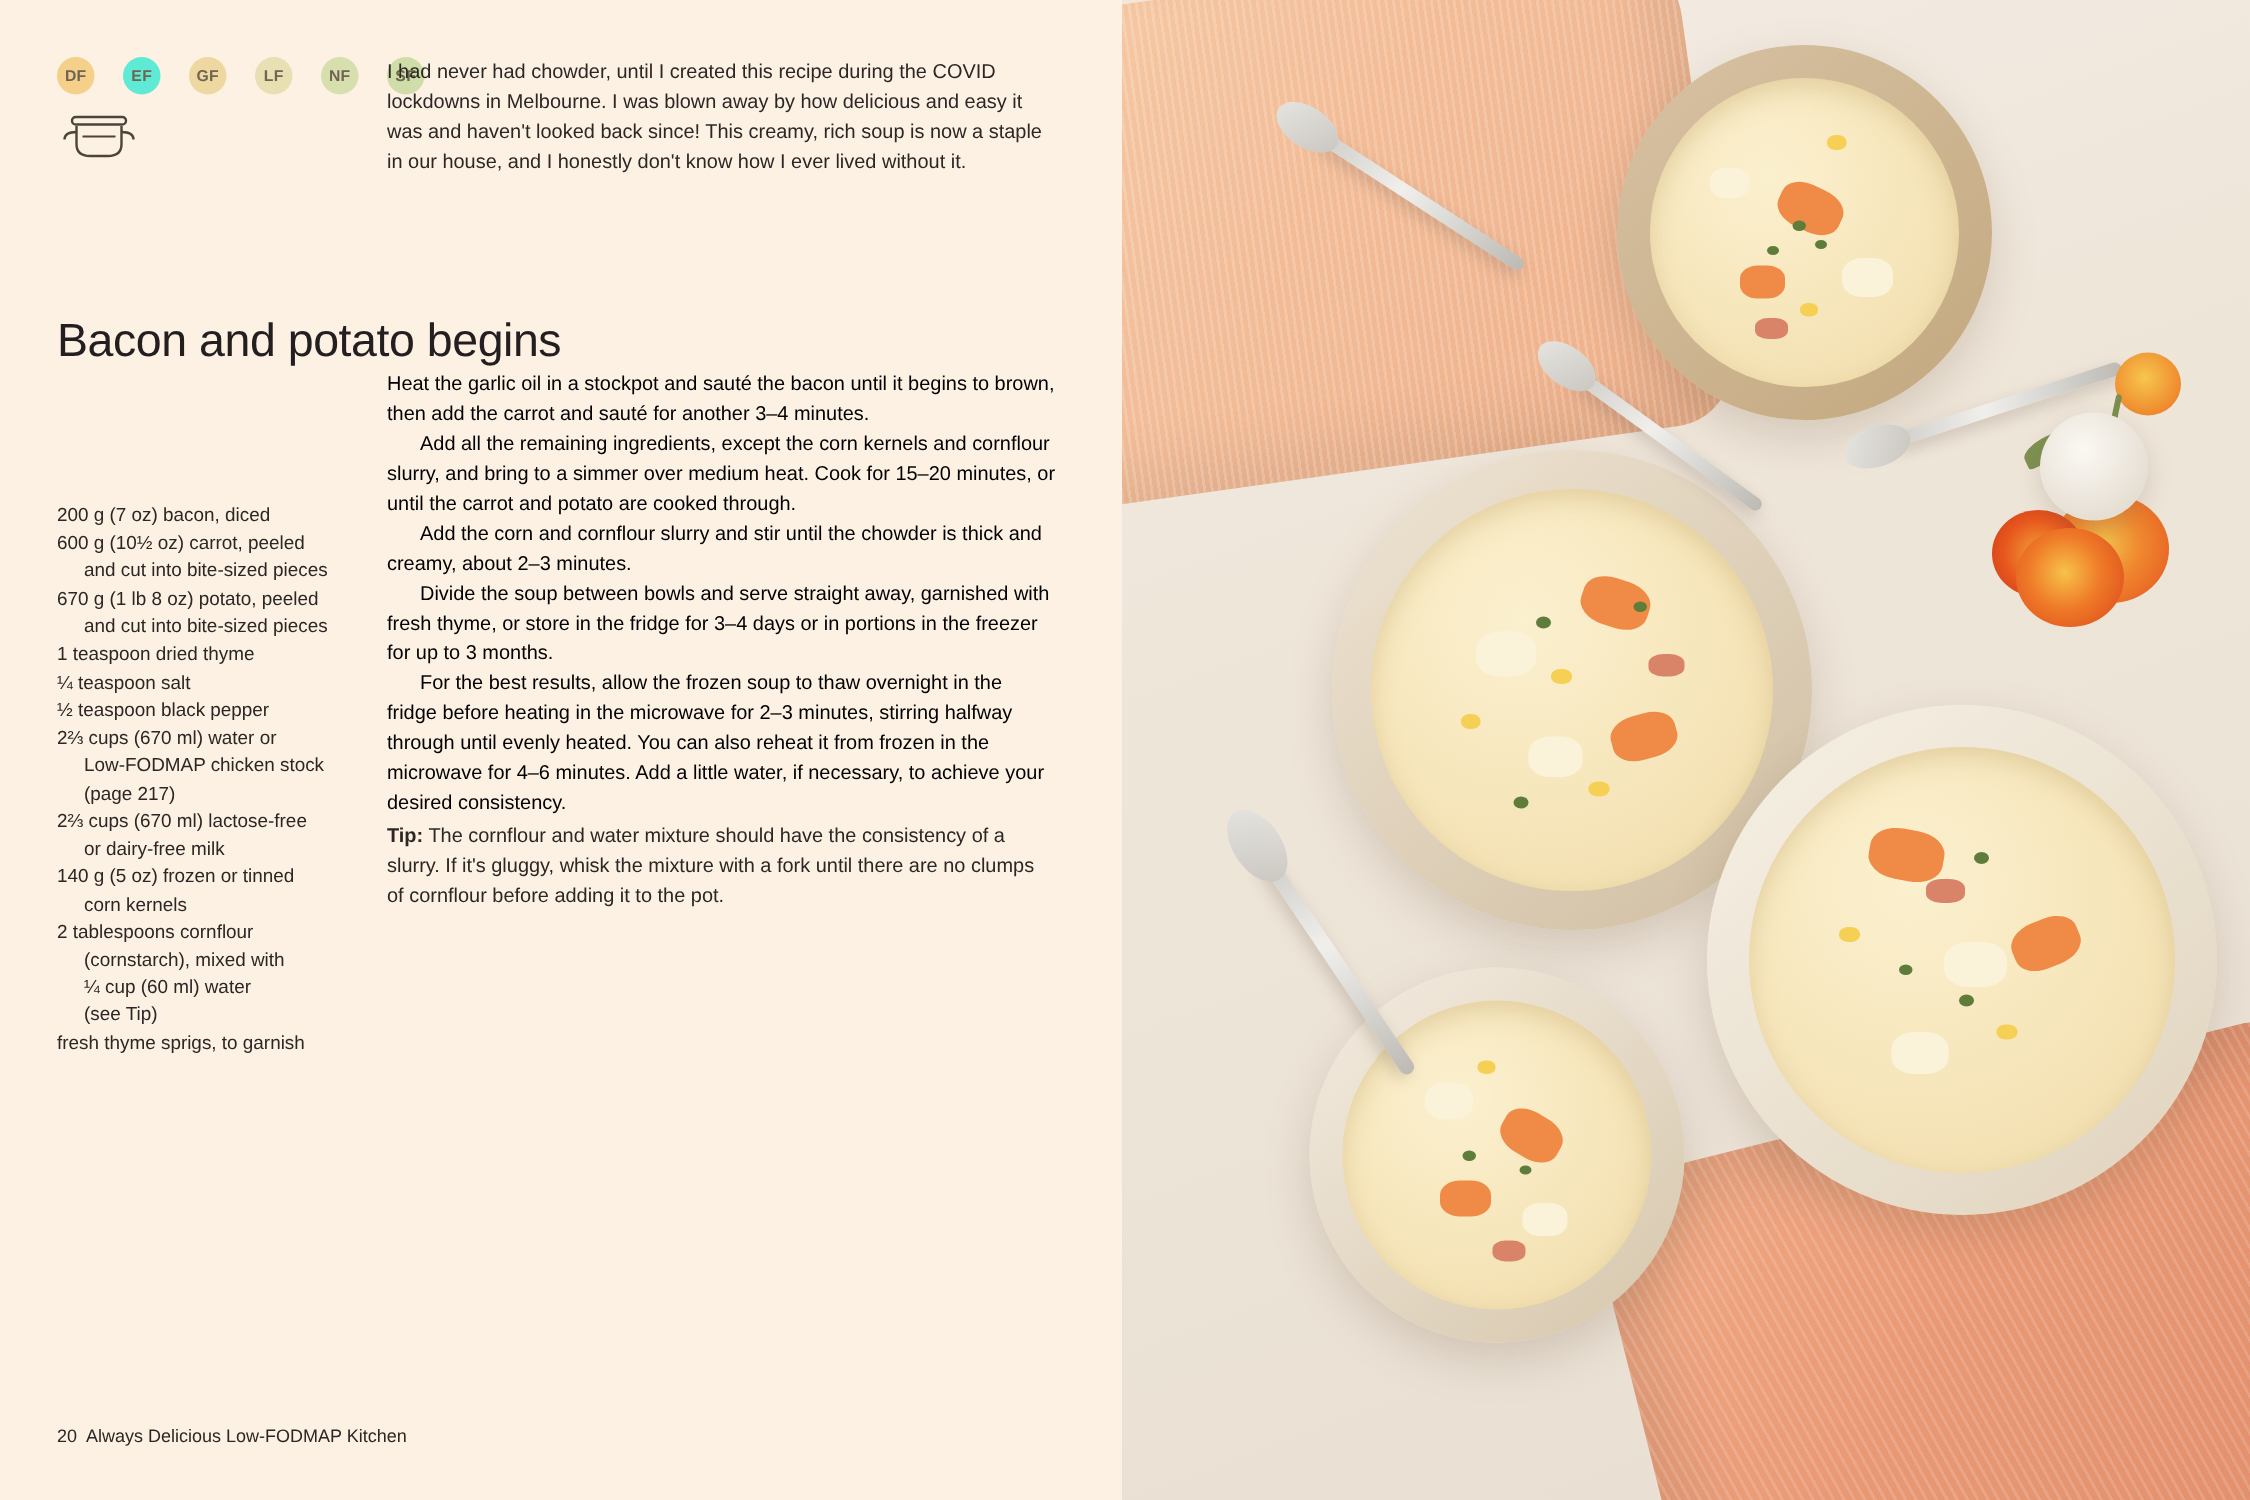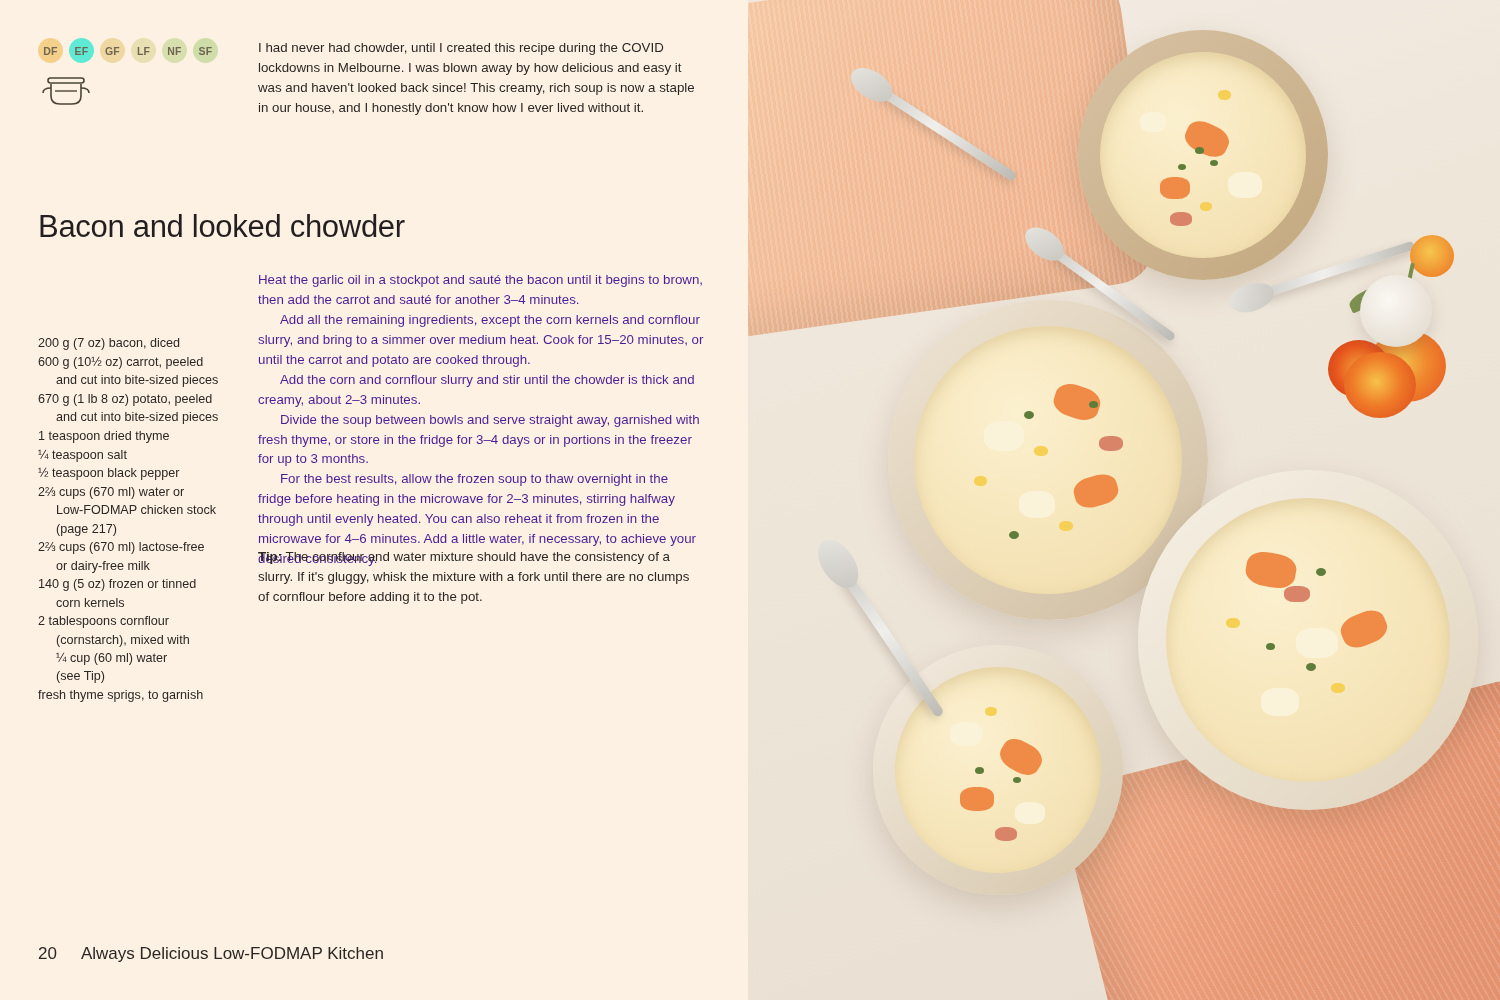--- a/index.html
+++ b/index.html
@@ -26,21 +26,21 @@
     width: 748px;
     height: 1000px;
     background: #fdf1e4;
     box-sizing: border-box;
   }
   .badges {
     position: absolute;
     left: 38px;
     top: 38px;
     display: flex;
-    gap: 6px;
+    gap: 19px;
     justify-content: center;
   }
   .badge {
     width: 25px;
     height: 25px;
     border-radius: 50%;
     display: flex;
     align-items: center;
     justify-content: center;
     font-size: 10.5px;
@@ -102,25 +102,25 @@
     margin: 0;
     padding: 0;
   }
   .ing-cont {
     display: block;
     padding-left: 18px;
   }
   .method {
     position: absolute;
     left: 258px;
-    top: 270px;
+    top: 246px;
     width: 446px;
     font-size: 13.3px;
     line-height: 1.5;
-    color: #4c1d95;
+    color: #000000;
   }
   .method p {
     margin: 0;
   }
   .method p.ind {
     text-indent: 22px;
   }
   .tip {
     position: absolute;
     left: 258px;
@@ -128,24 +128,24 @@
     width: 446px;
     font-size: 13.3px;
     line-height: 1.5;
     color: #2b2724;
   }
   .tip b { font-weight: bold; }
   .footer {
     position: absolute;
     left: 38px;
     bottom: 36px;
-    font-size: 17px;
+    font-size: 12px;
     color: #2b2724;
     display: flex;
-    gap: 24px;
+    gap: 6px;
   }
   .footer .pg { font-weight: normal; }
   .footer .bk { }
 
   
   .right-page {
     position: relative;
     width: 752px;
     height: 1000px;
     overflow: hidden;
@@ -262,21 +262,21 @@
         <rect x="10" y="4" width="36" height="5" rx="2.5" fill="none" stroke="#4a4538" stroke-width="1.6"></rect>
         <path d="M13 10 L13 22 Q13 30 22 30 L34 30 Q43 30 43 22 L43 10" fill="none" stroke="#4a4538" stroke-width="1.6"></path>
         <path d="M5 19 Q5 14 13 14" fill="none" stroke="#4a4538" stroke-width="1.6"></path>
         <path d="M51 19 Q51 14 43 14" fill="none" stroke="#4a4538" stroke-width="1.6"></path>
         <path d="M17 17 L39 17" stroke="#4a4538" stroke-width="1.4"></path>
       </svg>
     </div>
 
     <div class="intro">I had never had chowder, until I created this recipe during the COVID lockdowns in Melbourne. I was blown away by how delicious and easy it was and haven't looked back since! This creamy, rich soup is now a staple in our house, and I honestly don't know how I ever lived without it.</div>
 
-    <h1 class="recipe-title">Bacon and looked chowder</h1>
+    <h1 class="recipe-title">Bacon and potato begins</h1>
 
 
     <div class="ingredients">
       <ul>
         <li><span>200 g (7 oz) bacon, diced</span></li>
         <li><span>600 g (10½ oz) carrot, peeled</span><span class="ing-cont">and cut into bite-sized pieces</span></li>
         <li><span>670 g (1 lb 8 oz) potato, peeled</span><span class="ing-cont">and cut into bite-sized pieces</span></li>
         <li><span>1 teaspoon dried thyme</span></li>
         <li><span>¼ teaspoon salt</span></li>
         <li><span>½ teaspoon black pepper</span></li>

